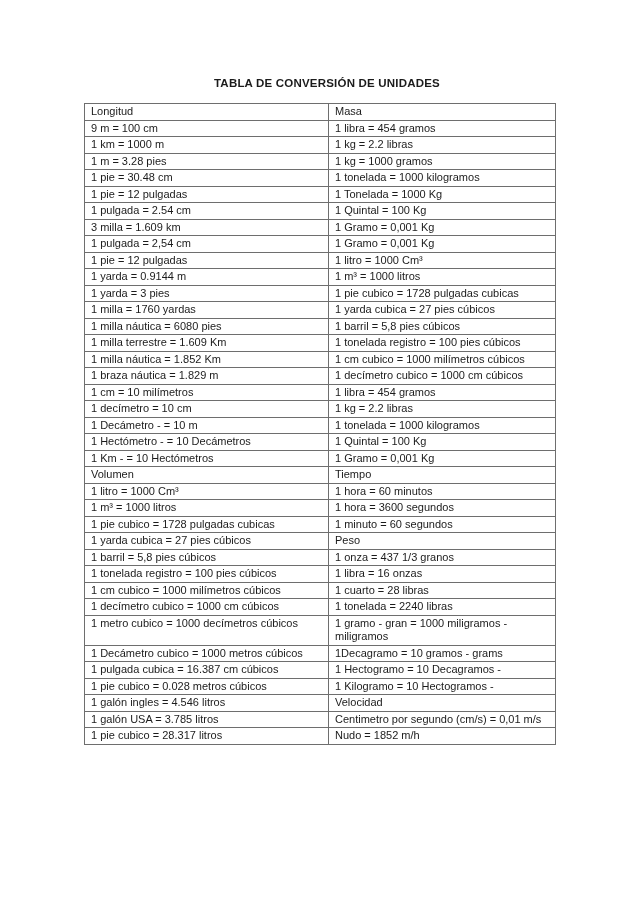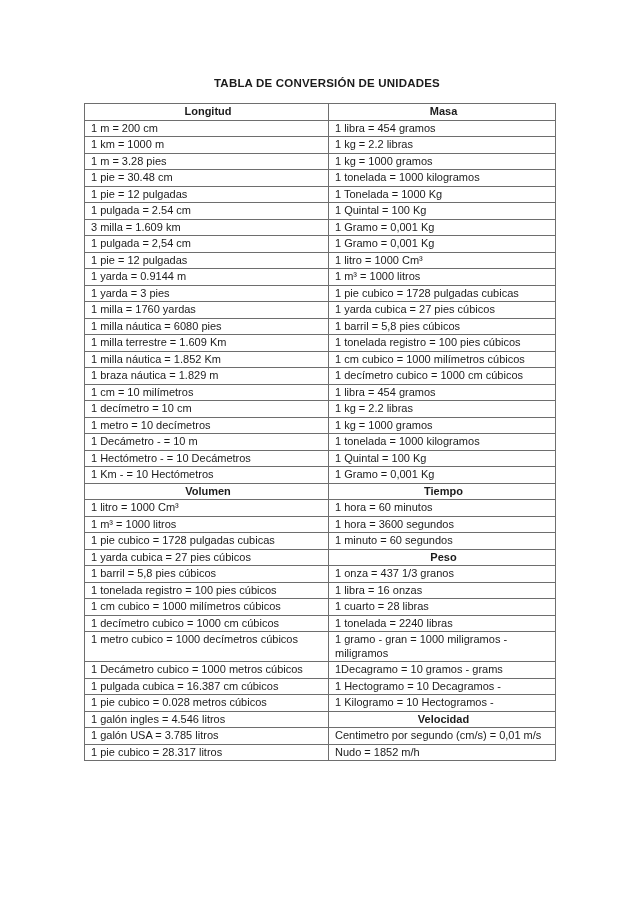--- a/index.html
+++ b/index.html
@@ -38,42 +38,41 @@
   table.conv td {
     border: 1px solid #6e6e6e;
     font-size: 11px;
     line-height: 13.5px;
     padding: 1px 3px 1px 6px;
     vertical-align: top;
     white-space: normal;
     overflow: hidden;
   }
   table.conv td.b {
-    font-weight: bold;
-    text-align: center;
+    font-weight: normal;
   }
 </style>
 </head>
 <body>
 
 <div class="page">
   <h1 class="doc-title">TABLA DE CONVERSIÓN DE UNIDADES</h1>
 
   <table class="conv">
     <colgroup>
       <col class="c-left">
       <col class="c-right">
     </colgroup>
     <tbody>
         <tr>
           <td class="b">Longitud</td>
           <td class="b">Masa</td>
         </tr>
         <tr>
-          <td>1 m = 200 cm</td>
+          <td>9 m = 100 cm</td>
           <td>1 libra = 454 gramos</td>
         </tr>
         <tr>
           <td>1 km = 1000 m</td>
           <td>1 kg = 2.2 libras</td>
         </tr>
         <tr>
           <td>1 m = 3.28 pies</td>
           <td>1 kg = 1000 gramos</td>
         </tr>
@@ -129,24 +128,20 @@
           <td>1 braza náutica = 1.829 m</td>
           <td>1 decímetro cubico = 1000 cm cúbicos</td>
         </tr>
         <tr>
           <td>1 cm = 10 milímetros</td>
           <td>1 libra = 454 gramos</td>
         </tr>
         <tr>
           <td>1 decímetro = 10 cm</td>
           <td>1 kg = 2.2 libras</td>
-        </tr>
-        <tr>
-          <td>1 metro = 10 decímetros</td>
-          <td>1 kg = 1000 gramos</td>
         </tr>
         <tr>
           <td>1 Decámetro - = 10 m</td>
           <td>1 tonelada = 1000 kilogramos</td>
         </tr>
         <tr>
           <td>1 Hectómetro  - = 10 Decámetros</td>
           <td>1 Quintal = 100 Kg</td>
         </tr>
         <tr>

